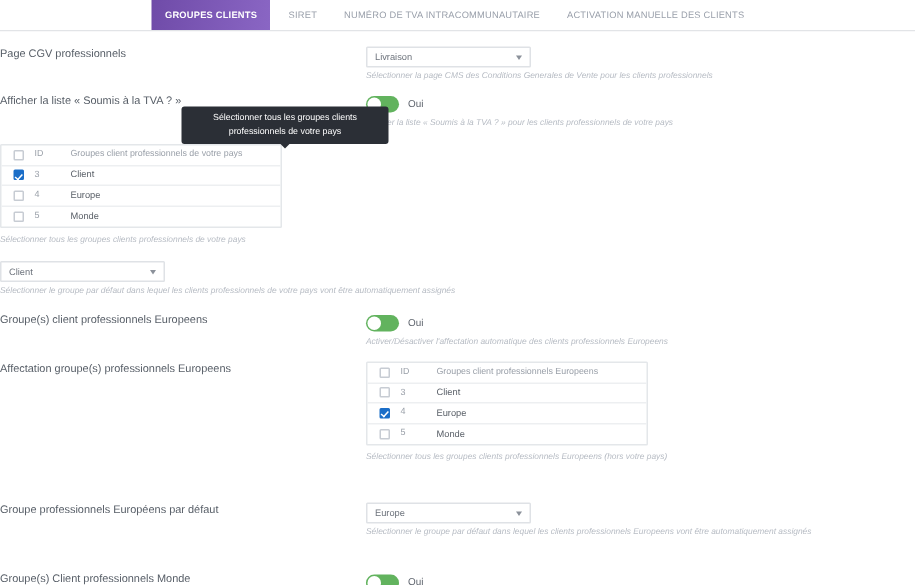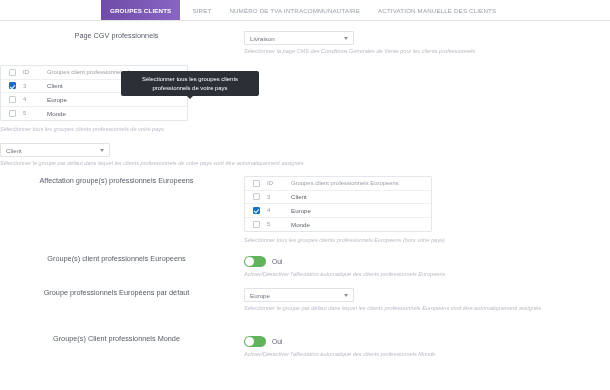--- a/index.html
+++ b/index.html
@@ -62,21 +62,21 @@
   .row {
     display: flex;
     align-items: flex-start;
     width: 610px;
     box-sizing: border-box;
     padding: 0;
   }
   .label {
     width: 244px;
     flex: none;
-    text-align: center;
+    text-align: left;
     padding-right: 11px;
     box-sizing: border-box;
     font-size: 7.3px;
     color: #575e67;
     line-height: 10px;
   }
   .field {
     flex: 1;
     min-width: 0;
     box-sizing: border-box;
@@ -263,20 +263,32 @@
     <div class="label">Page CGV professionnels</div>
     <div class="field">
       <div class="select">
         <span>Livraison</span>
         <span class="caret"></span>
       </div>
       <div class="hint">Sélectionner la page CMS des Conditions Generales de Vente pour les clients professionnels</div>
     </div>
   </div>
 
+  <div class="row" style="margin-top:6px;">
+    <div class="label">Afficher la liste « Soumis à la TVA ? »</div>
+    <div class="field">
+      <div class="toggle-wrap">
+        <div class="toggle">
+          <div class="knob"></div>
+        </div>
+        <div class="toggle-label">Oui</div>
+      </div>
+      <div class="hint">Afficher la liste « Soumis à la TVA ? » pour les clients professionnels de votre pays</div>
+    </div>
+  </div>
 
   <div class="row" style="margin-top:9px;">
     <div class="field">
       <div class="tbl">
         <div class="tr head">
           <div class="c-check">
             <div class="cbx"></div>
           </div>
           <div class="c-id">ID</div>
           <div class="c-name">Groupes client professionnels de votre pays</div>
@@ -310,71 +322,71 @@
   <div class="row" style="margin-top:9px;">
     <div class="field">
       <div class="select">
         <span>Client</span>
         <span class="caret"></span>
       </div>
       <div class="hint">Sélectionner le groupe par défaut dans lequel les clients professionnels de votre pays vont être automatiquement assignés</div>
     </div>
   </div>
 
-  <div class="row" style="margin-top:8px;">
-    <div class="label">Affectation groupe(s) professionnels Europeens</div>
-    <div class="field">
-      <div class="tbl">
-        <div class="tr head">
-          <div class="c-check">
-            <div class="cbx"></div>
-          </div>
-          <div class="c-id">ID</div>
-          <div class="c-name">Groupes client professionnels Europeens</div>
-        </div>
-        <div class="tr">
-          <div class="c-check">
-            <div class="cbx"></div>
-          </div>
-          <div class="c-id">3</div>
-          <div class="c-name">Client</div>
-        </div>
-        <div class="tr">
-          <div class="c-check">
-            <div class="cbx checked"></div>
-          </div>
-          <div class="c-id">4</div>
-          <div class="c-name">Europe</div>
-        </div>
-        <div class="tr">
-          <div class="c-check">
-            <div class="cbx"></div>
-          </div>
-          <div class="c-id">5</div>
-          <div class="c-name">Monde</div>
-        </div>
-      </div>
-      <div class="hint" style="margin-top:4px;">Sélectionner tous les groupes clients professionnels Europeens (hors votre pays)</div>
-    </div>
-  </div>
-
   <div class="row" style="margin-top:9px;">
     <div class="label">Groupe(s) client professionnels Europeens</div>
     <div class="field">
       <div class="toggle-wrap">
         <div class="toggle">
           <div class="knob"></div>
         </div>
         <div class="toggle-label">Oui</div>
       </div>
       <div class="hint">Activer/Désactiver l'affectation automatique des clients professionnels Europeens</div>
     </div>
   </div>
 
-  <div class="row" style="margin-top:9px;">
+  <div class="row" style="margin-top:8px;">
+    <div class="label">Affectation groupe(s) professionnels Europeens</div>
+    <div class="field">
+      <div class="tbl">
+        <div class="tr head">
+          <div class="c-check">
+            <div class="cbx"></div>
+          </div>
+          <div class="c-id">ID</div>
+          <div class="c-name">Groupes client professionnels Europeens</div>
+        </div>
+        <div class="tr">
+          <div class="c-check">
+            <div class="cbx"></div>
+          </div>
+          <div class="c-id">3</div>
+          <div class="c-name">Client</div>
+        </div>
+        <div class="tr">
+          <div class="c-check">
+            <div class="cbx checked"></div>
+          </div>
+          <div class="c-id">4</div>
+          <div class="c-name">Europe</div>
+        </div>
+        <div class="tr">
+          <div class="c-check">
+            <div class="cbx"></div>
+          </div>
+          <div class="c-id">5</div>
+          <div class="c-name">Monde</div>
+        </div>
+      </div>
+      <div class="hint" style="margin-top:4px;">Sélectionner tous les groupes clients professionnels Europeens (hors votre pays)</div>
+    </div>
+  </div>
+
+  <div class="row" style="margin-top:25px;">
     <div class="label">Groupe professionnels Européens par défaut</div>
     <div class="field">
       <div class="select">
         <span>Europe</span>
         <span class="caret"></span>
       </div>
       <div class="hint">Sélectionner le groupe par défaut dans lequel les clients professionnels Europeens vont être automatiquement assignés</div>
     </div>
   </div>
 

